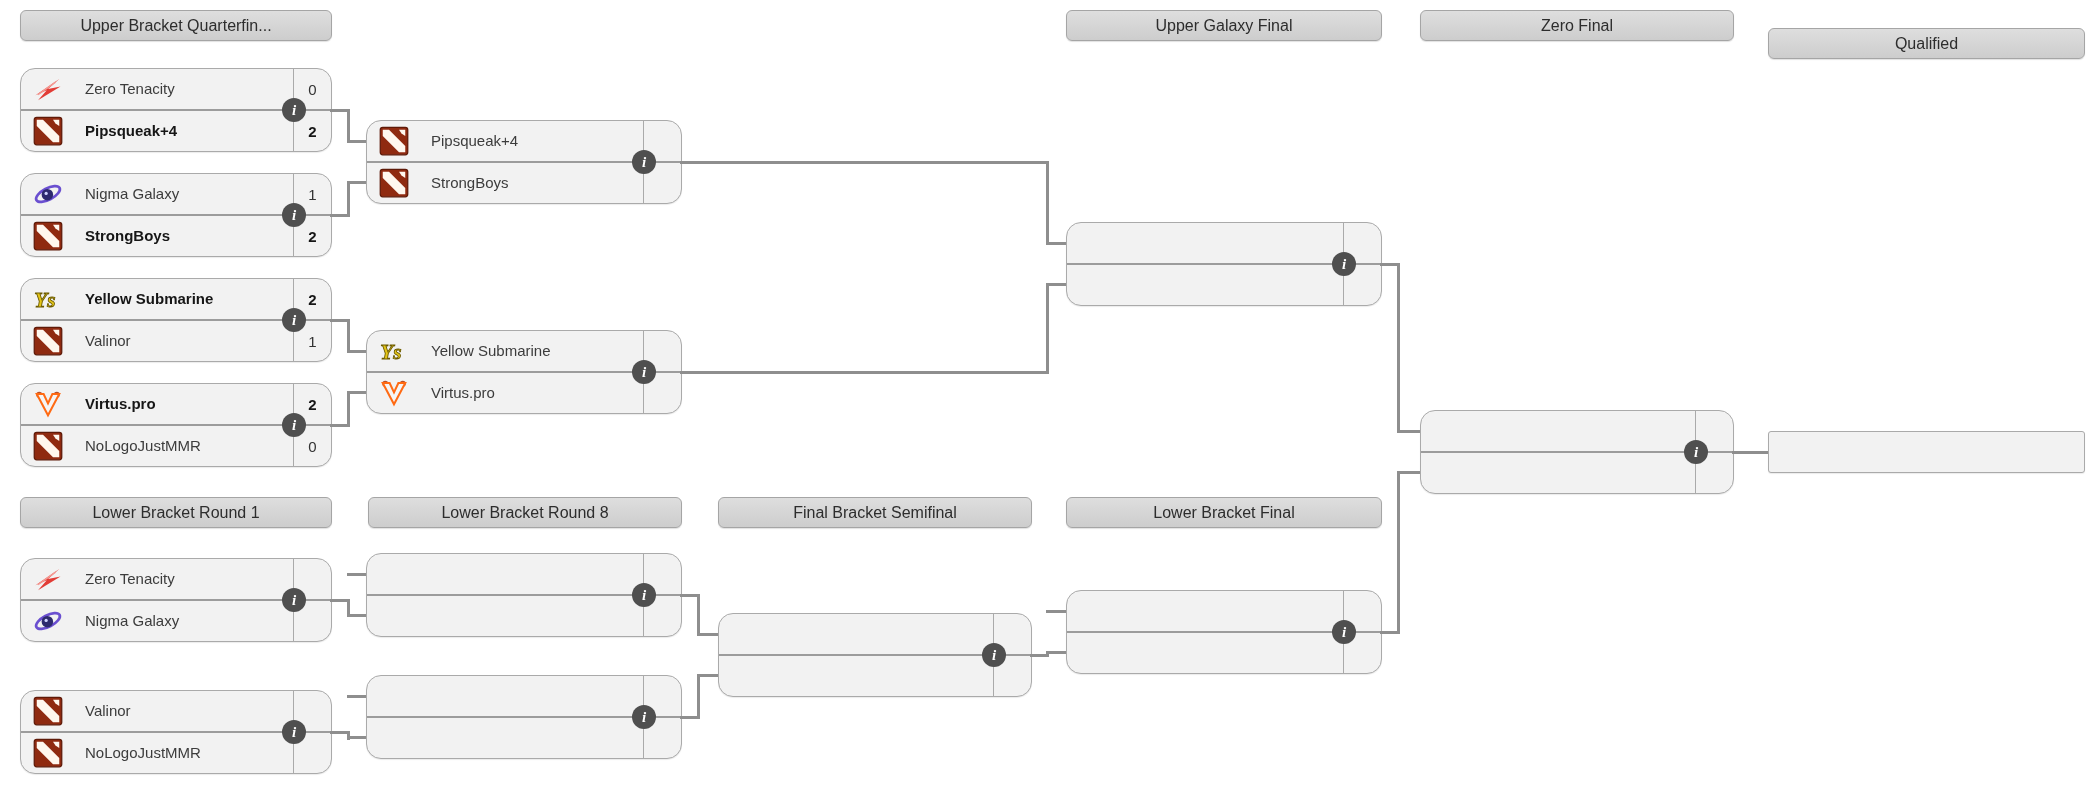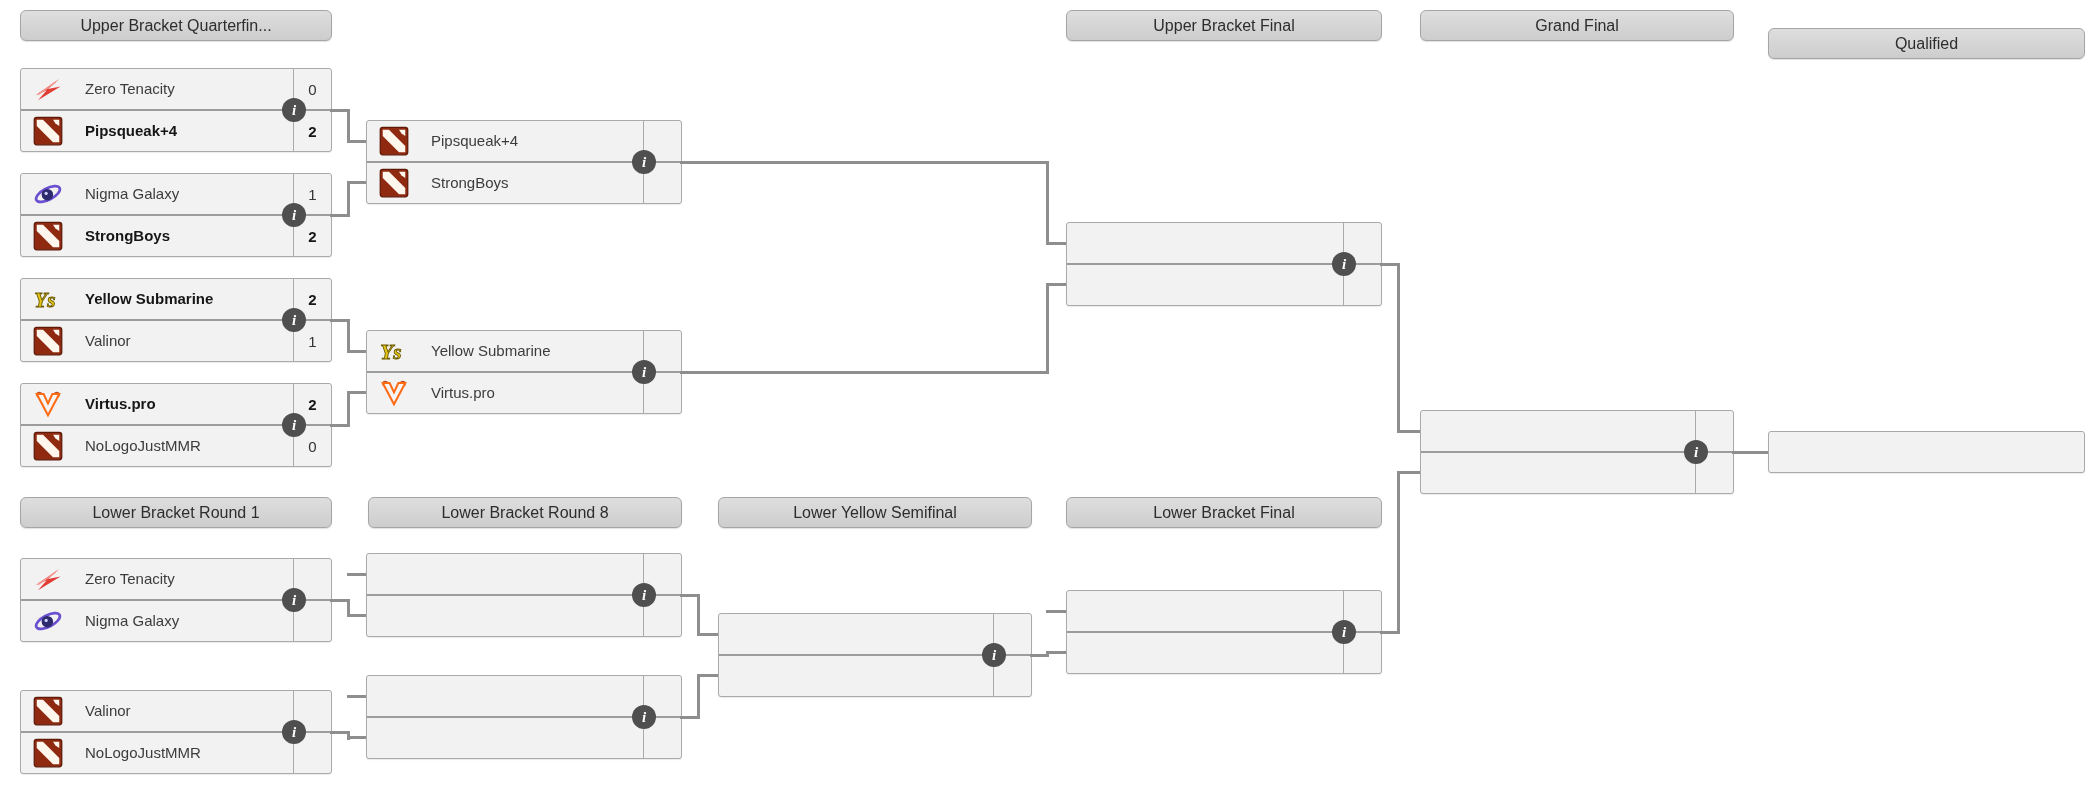--- a/index.html
+++ b/index.html
@@ -9,21 +9,21 @@
   }
   .round-header{
     position:absolute;height:29px;
     background:linear-gradient(#dedede,#cdcdcd);
     border:1px solid #a5a5a5;border-radius:6px;
     display:flex;align-items:center;justify-content:center;
     font-size:16px;color:#2d2d2d;white-space:nowrap;
     box-shadow:0 1px 1px rgba(0,0,0,.12);
   }
   .match{
-    position:absolute;background:#f2f2f2;border:1px solid #aaaaaa;border-radius:3px;
+    position:absolute;background:#f2f2f2;border:1px solid #aaaaaa;border-radius:15px;
     box-shadow:0 1px 1px rgba(0,0,0,.08);
   }
   .team-row{position:relative;height:40px;}
   .team-row.top{border-bottom:2px solid #9c9c9c;}
   .logo{position:absolute;left:12px;top:5px;width:30px;height:30px;}
   .team-name{
     position:absolute;left:64px;right:42px;top:0;height:40px;line-height:40px;
     font-size:15px;color:#3c3c3c;white-space:nowrap;overflow:hidden;
   }
   .team-row.winner .team-name{font-weight:bold;color:#161616;}
@@ -72,27 +72,27 @@
       <circle cx="5" cy="4.5" r="2.4" fill="#b5502a"></circle>
       <circle cx="19" cy="4.5" r="2.4" fill="#b5502a"></circle>
       <path d="M3 4 L12 21 L21 4 L15.5 4 L12 11.5 L8.5 4 Z" fill="#f5f5f5" stroke="#ff6a13" stroke-width="1.6"></path>
     </symbol>
   </defs>
 </svg>
 
 <div id="canvas">
 
   <div class="round-header" style="left:20px;top:10px;width:310px">Upper Bracket Quarterfin...</div>
-  <div class="round-header" style="left:1066px;top:10px;width:314px">Upper Bracket Final</div>
-  <div class="round-header" style="left:1420px;top:10px;width:312px">Grand Final</div>
+  <div class="round-header" style="left:1066px;top:10px;width:314px">Upper Galaxy Final</div>
+  <div class="round-header" style="left:1420px;top:10px;width:312px">Zero Final</div>
   <div class="round-header" style="left:1768px;top:28px;width:315px">Qualified</div>
 
   <div class="round-header" style="left:20px;top:497px;width:310px">Lower Bracket Round 1</div>
   <div class="round-header" style="left:368px;top:497px;width:312px">Lower Bracket Round 8</div>
-  <div class="round-header" style="left:718px;top:497px;width:312px">Lower Yellow Semifinal</div>
+  <div class="round-header" style="left:718px;top:497px;width:312px">Final Bracket Semifinal</div>
   <div class="round-header" style="left:1066px;top:497px;width:314px">Lower Bracket Final</div>
 
   <div class="hline" style="left:330px;top:109px;width:19px"></div>
   <div class="vline" style="left:347px;top:109px;height:34px"></div>
   <div class="hline" style="left:347px;top:140px;width:19px"></div>
 
   <div class="hline" style="left:330px;top:214px;width:19px"></div>
   <div class="vline" style="left:347px;top:181px;height:36px"></div>
   <div class="hline" style="left:347px;top:181px;width:19px"></div>
 

